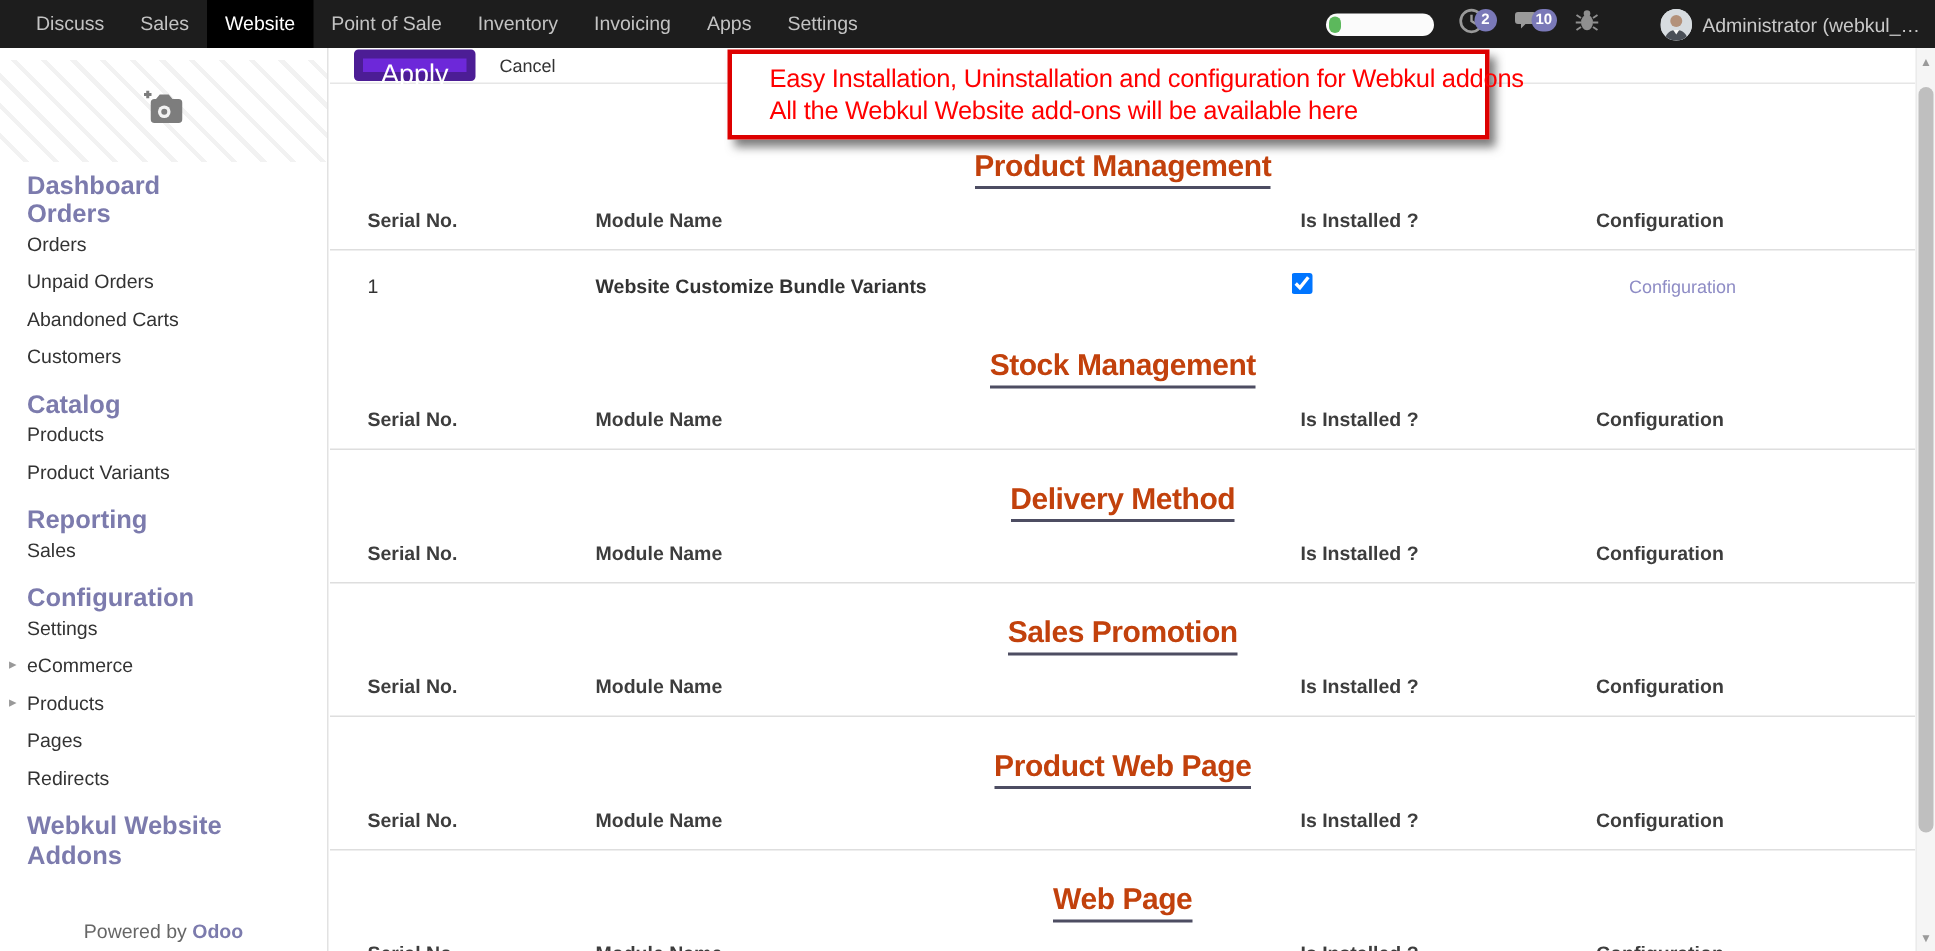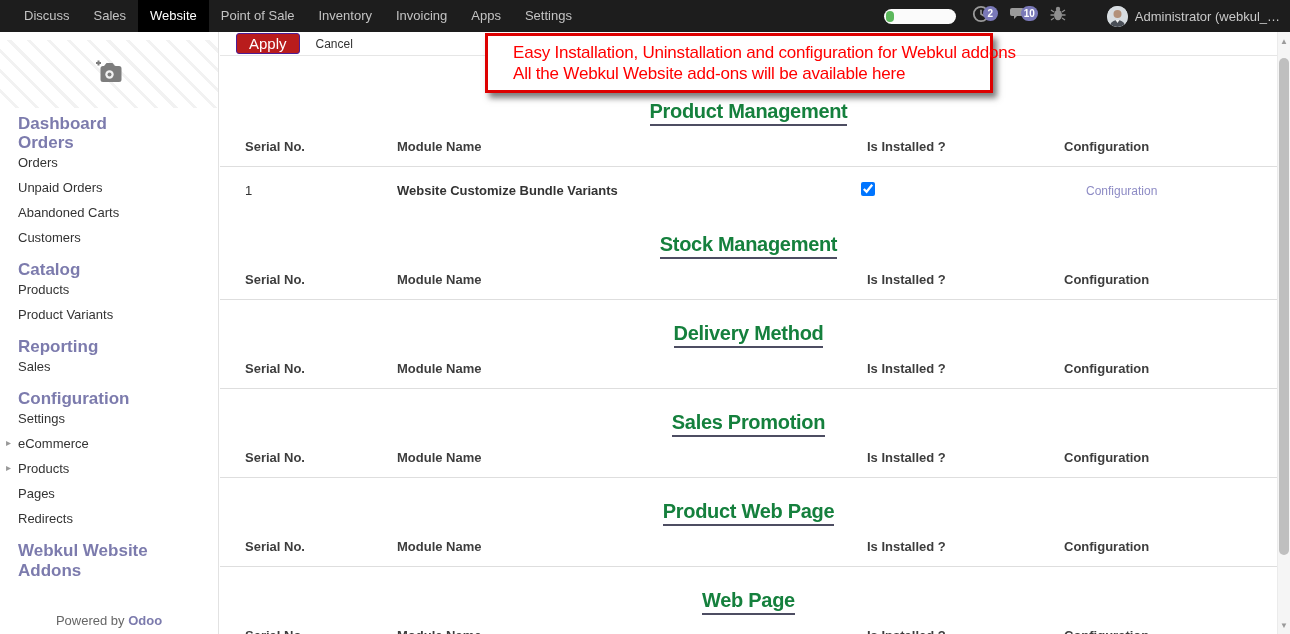--- a/index.html
+++ b/index.html
@@ -47,34 +47,34 @@
   .side-gap { height:8px; }
   .powered { position:absolute; bottom:6px; width:100%; text-align:center;
     font-size:13px; color:#666; }
   .powered .brand { color:#7c7bad; font-weight:bold; cursor:pointer; }
 
   
   .content { position:absolute; left:220px; top:32px; right:13px; bottom:0;
     background:#fff; overflow:hidden; }
   .toolbar { height:24px; border-bottom:1px solid #e6e6e6; display:flex;
     align-items:center; gap:4px; padding-left:16px; }
-  .btn-apply { background:#b91c1c; color:#fff; border:1px solid #4c1d95;
-    border-radius:3px; font-size:15px; height:21px; padding:0 12px;
+  .btn-apply { background:#6d28d9; color:#fff; border:6px solid #4c1d95;
+    border-radius:3px; font-size:18px; height:21px; padding:0 12px;
     font-family:"Liberation Sans", sans-serif; cursor:pointer; }
   .btn-cancel { background:none; border:none; color:#333; font-size:12px;
     padding:0 12px; font-family:"Liberation Sans", sans-serif; cursor:pointer; }
   .annotation { position:absolute; left:265px; top:1px; width:508px; height:60px;
     background:#fff; border:3px solid #dd0000; color:#ff0000; z-index:10;
     box-shadow:4px 5px 6px rgba(80,80,80,0.75); padding:6px 6px 0 25px;
     font-size:17px; line-height:21px; letter-spacing:-0.2px; white-space:nowrap; }
   .sections { margin-top:44px; }
   .module-section { margin-bottom:22px; }
   .section-title-row { text-align:center; height:24px; margin-bottom:12px; }
   .section-title { display:inline-block; font-size:20px; font-weight:bold;
-    color:#15803d; letter-spacing:-0.3px; border-bottom:2px solid #4d4d62;
+    color:#c2410c; letter-spacing:-0.3px; border-bottom:2px solid #4d4d62;
     padding-bottom:1px; cursor:pointer; }
   .grid { display:grid; grid-template-columns:152px 470px 197px 1fr;
     padding:0 16px 0 25px; align-items:center; }
   .thead { height:20px; font-size:13px; font-weight:bold; color:#3d3d3d; }
   .rule { border-top:1px solid #dedede; margin-top:10px; }
   .trow { height:42px; margin-top:2px; font-size:13px; color:#333; }
   .module-name { font-weight:bold; }
   .cbx { width:14px; height:14px; margin-left:-6px; }
   .config-link { color:#8e8cc5; font-size:12px; margin-left:22px; cursor:pointer;
     text-decoration:none; }

